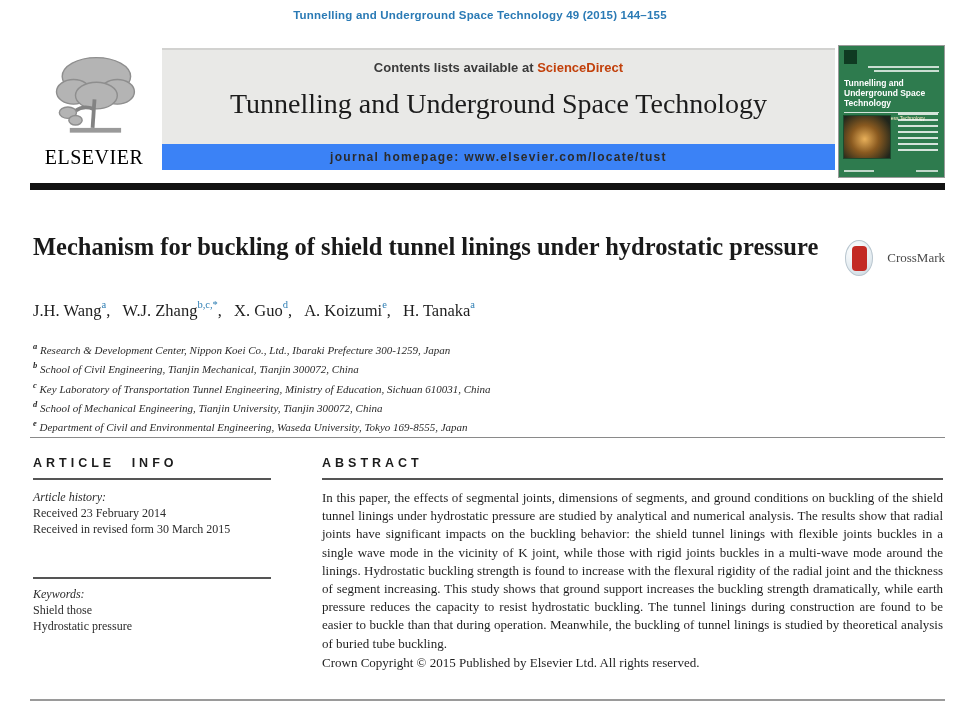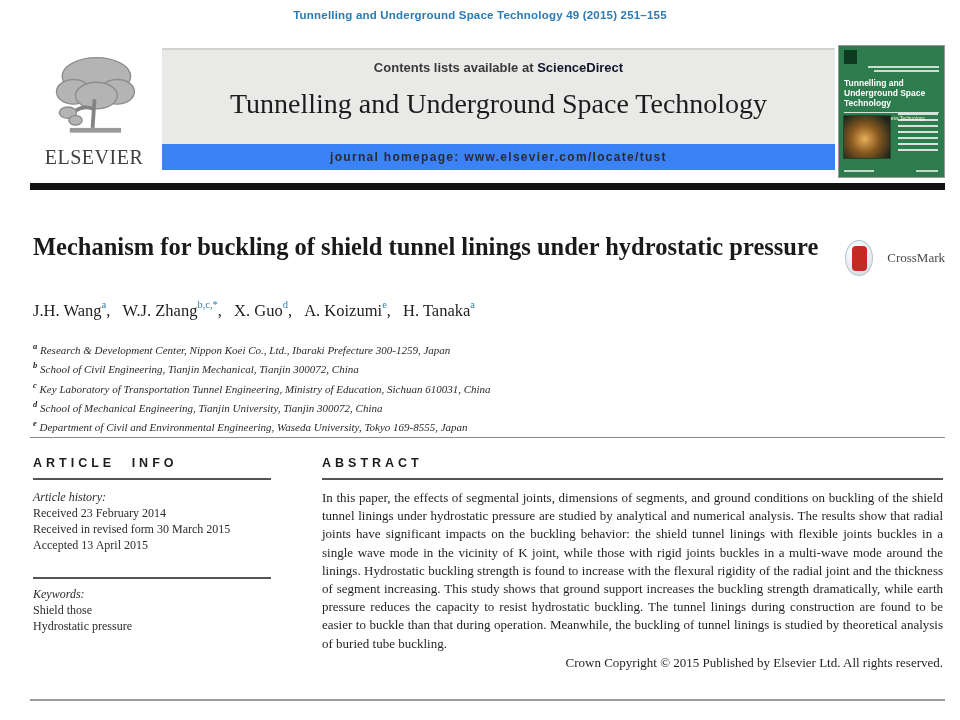--- a/index.html
+++ b/index.html
@@ -14,33 +14,33 @@
   .citation {
     top:9px; left:0; width:960px; text-align:center;
     font-family:"Liberation Sans", sans-serif; font-size:11.5px; font-weight:bold;
     color:#2a7ab5; letter-spacing:.2px;
   }
 
   
   .logo-box { top:50px; left:30px; width:128px; height:122px; background:#fff; text-align:center; }
   .logo-tree { display:block; margin:0 auto; }
   .logo-word {
-    font-family:"Liberation Serif", serif; font-size:20px; color:#404040;
+    font-family:"Liberation Serif", serif; font-size:20px; color:#000000;
     letter-spacing:.5px; margin-top:1px;
   }
 
   .banner {
     top:48px; left:162px; width:673px; height:122px;
     background:#e9e9e7; border-top:2px solid #d2d2d0;
   }
   .contents-line {
     margin-top:10px; text-align:center;
     font-family:"Liberation Sans", sans-serif; font-size:13px; font-weight:bold; color:#3a3a3a;
   }
-  .sciencedirect { color:#0f172a; }
+  .sciencedirect { color:#c2410c; }
   .banner-title {
     margin-top:13px; text-align:center;
     font-family:"Liberation Serif", serif; font-size:28px; color:#1c1c1c;
   }
   .homepage-strip {
     position:absolute; bottom:0; left:0; width:100%; height:26px;
     background:#3b82f6; display:flex; align-items:center; justify-content:center;
   }
   .homepage-text {
     font-family:"Liberation Sans", sans-serif; font-size:12px; font-weight:bold;
@@ -112,28 +112,28 @@
 
   .info-col { top:489px; left:33px; width:250px; font-size:12px; line-height:16px; color:#2b2b2b; }
   .ital { font-style:italic; }
   .rule-kw { top:577px; left:33px; width:238px; height:2px; background:#555; }
   .kw-col { top:586px; left:33px; width:250px; font-size:12px; line-height:16px; color:#2b2b2b; }
 
   .abstract {
     top:489px; left:322px; width:621px;
     font-size:13px; line-height:18.2px; text-align:justify; color:#1f1f1f;
   }
-  .copyright { text-align:right; margin-top:1px; }
+  .copyright { margin-top:1px; }
 
   .rule-bottom { top:699px; left:30px; width:915px; height:2px; background:#9a9a9a; }
 </style>
 </head>
 <body>
 
-<div class="abs citation">Tunnelling and Underground Space Technology 49 (2015) 251–155</div>
+<div class="abs citation">Tunnelling and Underground Space Technology 49 (2015) 144–155</div>
 
 <div class="abs logo-box">
   <svg class="logo-tree" width="95" height="95" viewBox="0 0 100 100">
     <g fill="#b4b4b4" stroke="#8e8e8e" stroke-width="1.5">
       <ellipse cx="52" cy="28" rx="36" ry="20"></ellipse>
       <ellipse cx="28" cy="44" rx="18" ry="13"></ellipse>
       <ellipse cx="74" cy="44" rx="18" ry="13"></ellipse>
       <ellipse cx="52" cy="48" rx="22" ry="14"></ellipse>
     </g>
     <g stroke="#838383" fill="none" stroke-width="4">
@@ -206,21 +206,20 @@
 <div class="abs rule-top"></div>
 <div class="abs sec-heading h-info">ARTICLE INFO</div>
 <div class="abs sec-heading h-abs">ABSTRACT</div>
 <div class="abs rule-info"></div>
 <div class="abs rule-abs"></div>
 
 <div class="abs info-col">
   <div class="ital">Article history:</div>
   <div>Received 23 February 2014</div>
   <div>Received in revised form 30 March 2015</div>
-  <div>Accepted 13 April 2015</div>
 </div>
 
 <div class="abs rule-kw"></div>
 
 <div class="abs kw-col">
   <div class="ital">Keywords:</div>
   <div>Shield those</div>
   <div>Hydrostatic pressure</div>
 </div>
 

